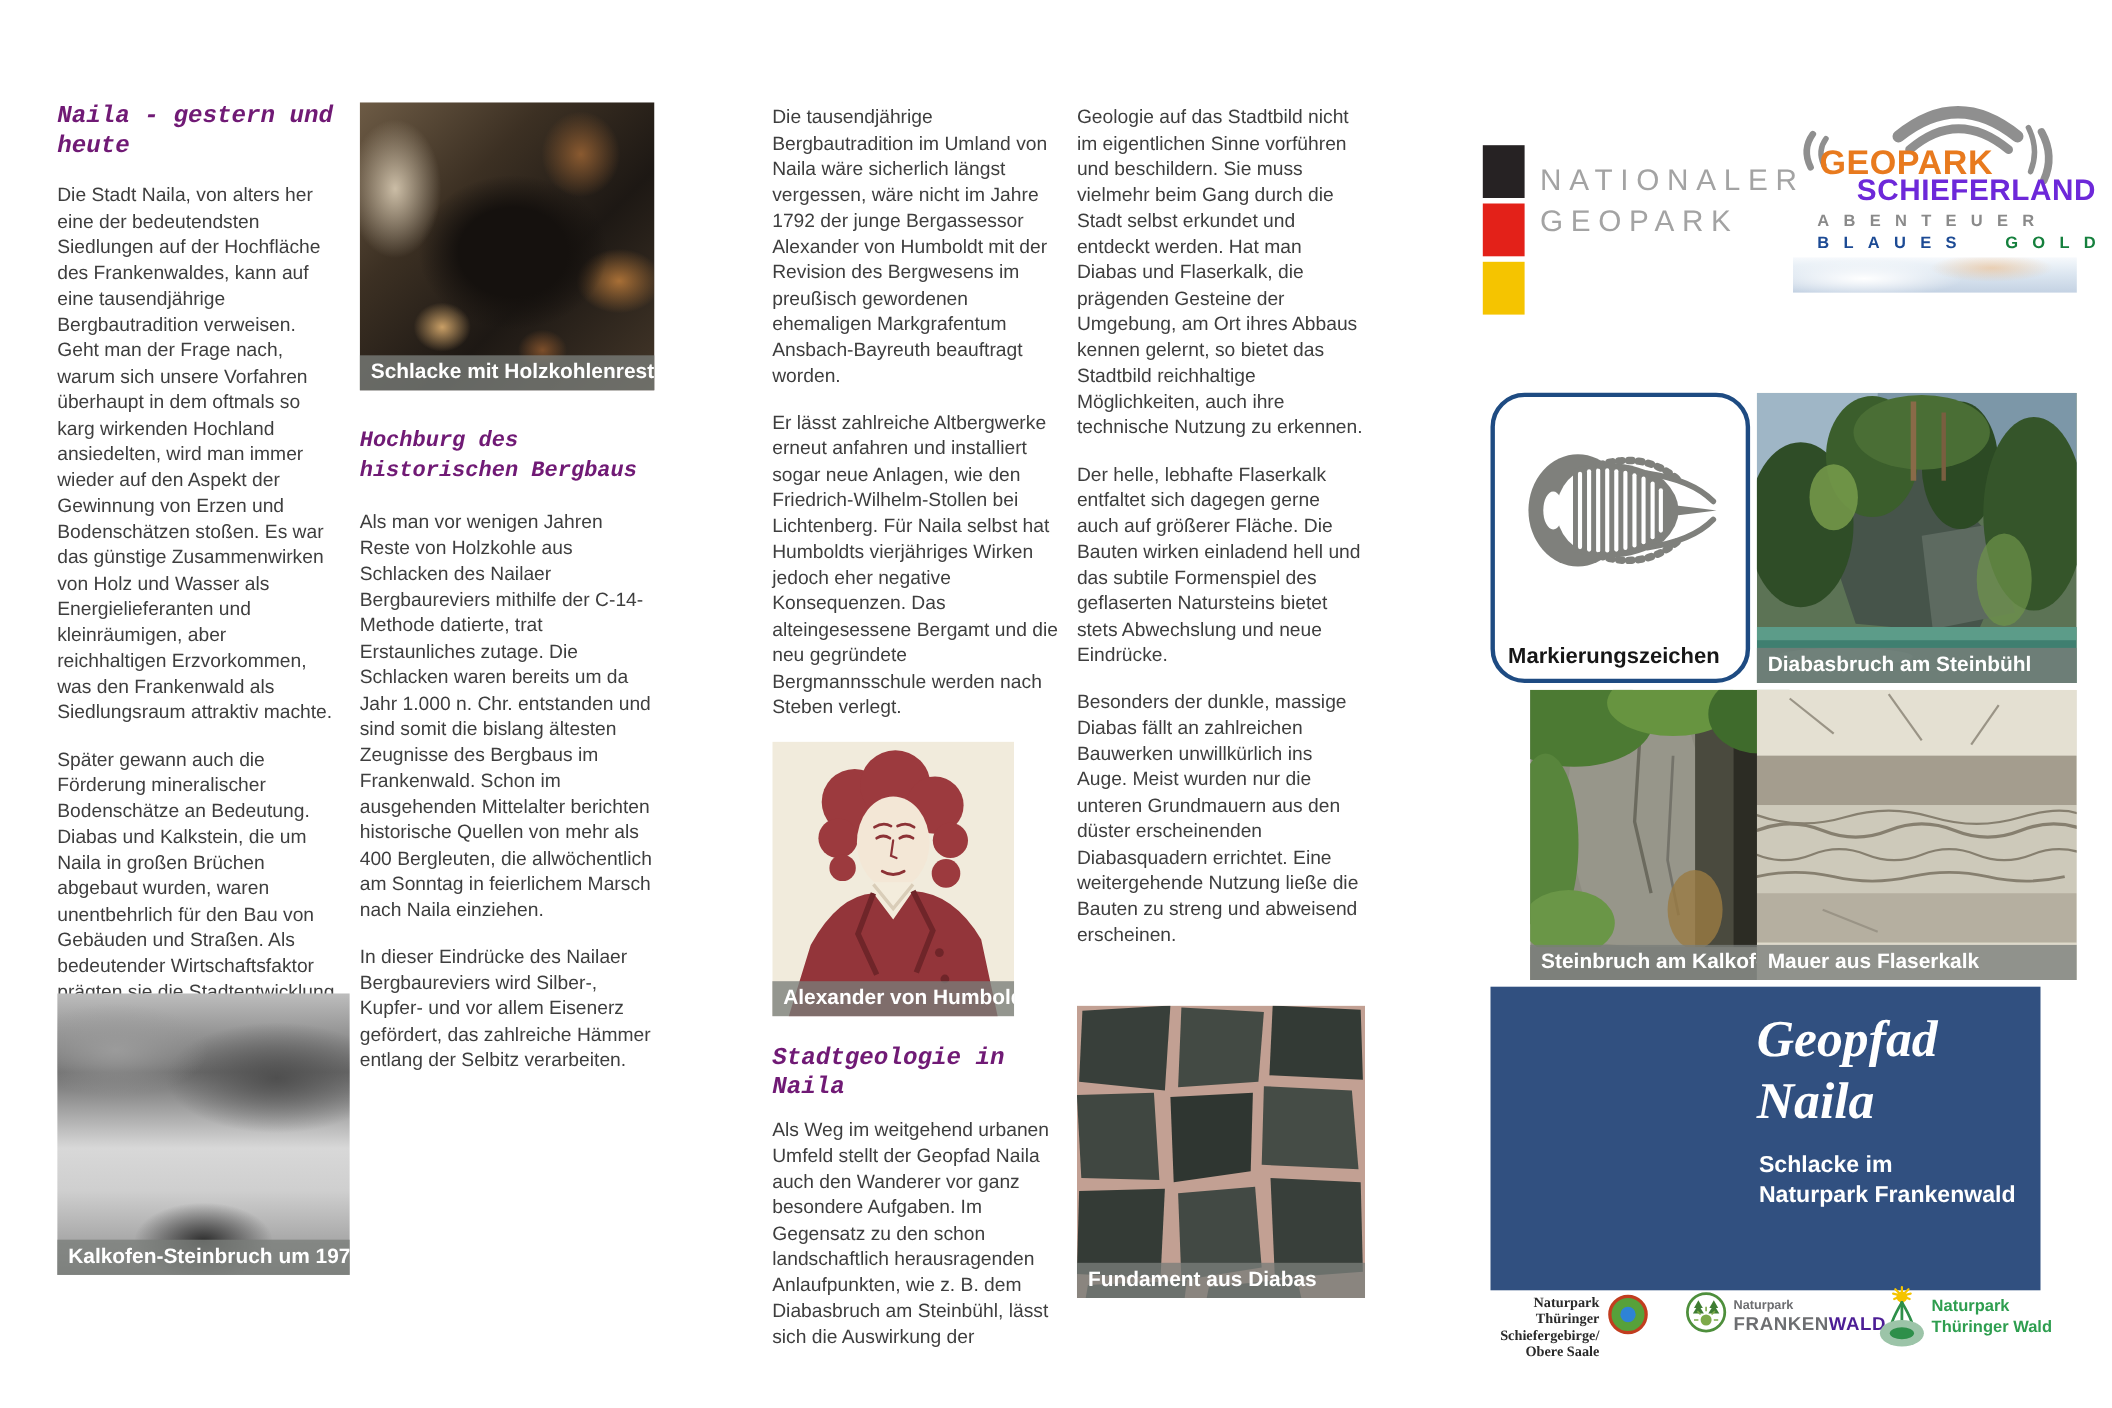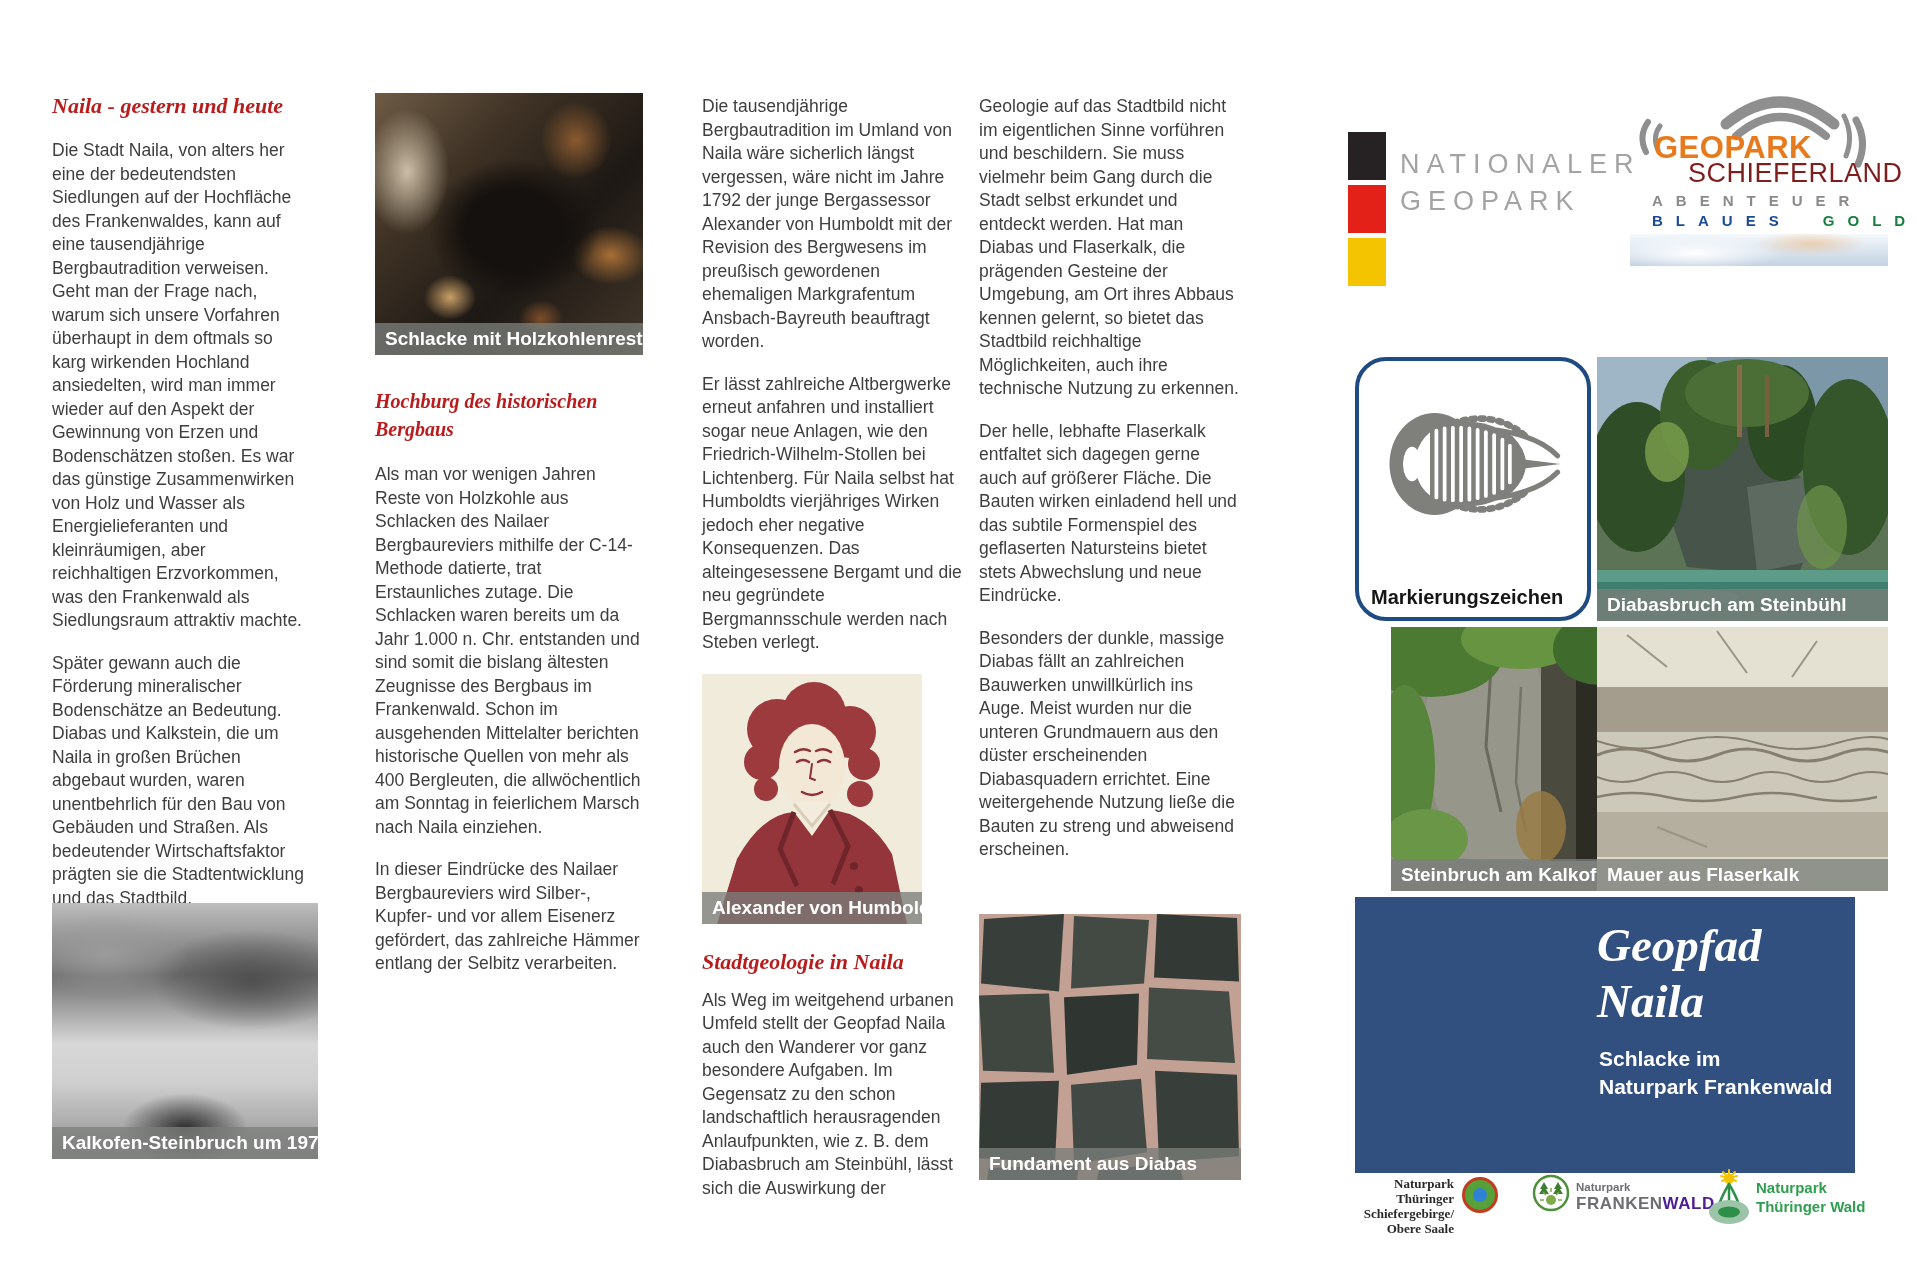--- a/index.html
+++ b/index.html
@@ -1,22 +1,22 @@
 <!DOCTYPE html>
 <html lang="de"><head>
 <meta charset="utf-8">
 <style>
   html,body{margin:0;padding:0;background:#ffffff;}
   body{width:1920px;height:1280px;position:relative;overflow:hidden;
        font-family:"Liberation Sans", sans-serif;color:#3e3e3e;}
   .abs{position:absolute;}
   
   .col{position:absolute;}
-  .col-head{font-family:Liberation Serif, serif;font-style:italic;font-weight:bold;
-            color:#b91c1c;font-size:22px;line-height:27px;margin:0 0 20px 0;}
+  .col-head{font-family:Liberation Mono, monospace;font-style:italic;font-weight:bold;
+            color:#701a75;font-size:22px;line-height:27px;margin:0 0 20px 0;}
   .col p{font-size:17.5px;line-height:23.5px;margin:0 0 19px 0;}
   
   figure{margin:0;position:relative;overflow:hidden;}
   .cap-bar{position:absolute;left:0;right:0;bottom:0;background:rgba(122,126,122,.78);
            color:#ffffff;font-weight:bold;font-size:19px;padding:5px 10px;white-space:nowrap;}
   .cap-plain{position:absolute;left:12px;bottom:8px;color:#161616;font-weight:bold;font-size:20px;}
   .ph{width:100%;height:100%;display:block;}
   
   .img-slag{background:
       radial-gradient(60px 90px at 12% 30%, #cbbda6 0%, rgba(203,189,166,0) 70%),
@@ -35,21 +35,21 @@
   
   .strip-clouds{background:
       radial-gradient(80px 18px at 70% 30%, rgba(238,170,100,.45) 0%, rgba(238,170,100,0) 70%),
       radial-gradient(120px 22px at 25% 60%, #ffffff 0%, rgba(255,255,255,0) 75%),
       linear-gradient(180deg,#f6f9fc 0%, #dde7f1 45%, #c4d2e3 100%);}
   
   .sq{position:absolute;left:0;width:38px;height:48px;}
   .ng-text{position:absolute;left:52px;top:14px;color:#a3a3a3;font-size:27px;
            letter-spacing:7px;line-height:37px;white-space:nowrap;}
   .gs-word1{position:absolute;left:24px;top:34px;color:#e87a1e;font-weight:bold;font-size:31px;letter-spacing:.5px;}
-  .gs-word2{position:absolute;left:58px;top:62px;color:#7f1d1d;font-weight:normal;font-size:27px;letter-spacing:.5px;}
+  .gs-word2{position:absolute;left:58px;top:62px;color:#6d28d9;font-weight:bold;font-size:27px;letter-spacing:.5px;}
   .gs-tag1{position:absolute;left:22px;top:96px;color:#8a8a8a;font-weight:bold;font-size:15px;letter-spacing:13px;white-space:nowrap;}
   .gs-tag2{position:absolute;left:22px;top:116px;font-weight:bold;font-size:15px;letter-spacing:13px;white-space:nowrap;}
   .tile{position:absolute;overflow:hidden;}
   .tile-border{border:4px solid #1e4b82;background:#ffffff;}
   .blue-panel{position:absolute;background:#315080;}
   .bp-title{position:absolute;left:242px;top:20px;color:#ffffff;
             font-family:"Liberation Serif", serif;font-style:italic;font-weight:bold;
             font-size:47px;line-height:56px;}
   .bp-sub{position:absolute;left:244px;top:148px;color:#ffffff;font-weight:bold;
           font-size:21px;line-height:28px;}
@@ -71,21 +71,21 @@
   <h2 class="col-head">Naila - gestern und heute</h2>
   <p>Die Stadt Naila, von alters her eine der bedeutendsten Siedlungen auf der Hochfläche des Frankenwaldes, kann auf eine tausendjährige Bergbautradition verweisen. Geht man der Frage nach, warum sich unsere Vorfahren überhaupt in dem oftmals so karg wirkenden Hochland ansiedelten, wird man immer wieder auf den Aspekt der Gewinnung von Erzen und Bodenschätzen stoßen. Es war das günstige Zusammenwirken von Holz und Wasser als Energielieferanten und kleinräumigen, aber reichhaltigen Erzvorkommen, was den Frankenwald als Siedlungsraum attraktiv machte.</p>
   <p>Später gewann auch die Förderung mineralischer Bodenschätze an Bedeutung. Diabas und Kalkstein, die um Naila in großen Brüchen abgebaut wurden, waren unentbehrlich für den Bau von Gebäuden und Straßen. Als bedeutender Wirtschaftsfaktor prägten sie die Stadtentwicklung und das Stadtbild.</p>
 </section>
 
 <figure class="abs" style="left:52px;top:903px;width:266px;height:256px;">
   <div class="ph img-kalkofen-bw"></div>
   <figcaption class="cap-bar">Kalkofen-Steinbruch um 1970</figcaption>
 </figure>
 
-<section class="col" style="left:327px;top:93px;width:268px;margin-left:48px;">
+<section class="col" style="left:327px;top:93px;width:268px;">
   <figure style="width:268px;height:262px;margin-bottom:32px;">
     <div class="ph img-slag"></div>
     <figcaption class="cap-bar">Schlacke mit Holzkohlenrest</figcaption>
   </figure>
   <h2 class="col-head" style="font-size:20px;line-height:28px;">Hochburg des historischen Bergbaus</h2>
   <p>Als man vor wenigen Jahren Reste von Holzkohle aus Schlacken des Nailaer Bergbaureviers mithilfe der C-14-Methode datierte, trat Erstaunliches zutage. Die Schlacken waren bereits um da Jahr 1.000 n. Chr. entstanden und sind somit die bislang ältesten Zeugnisse des Bergbaus im Frankenwald. Schon im ausgehenden Mittelalter berichten historische Quellen von mehr als 400 Bergleuten, die allwöchentlich am Sonntag in feierlichem Marsch nach Naila einziehen.</p>
   <p>In dieser Eindrücke des Nailaer Bergbaureviers wird Silber-, Kupfer- und vor allem Eisenerz gefördert, das zahlreiche Hämmer entlang der Selbitz verarbeiten.</p>
 </section>
 
 <section class="col" style="left:702px;top:95px;width:260px;">

